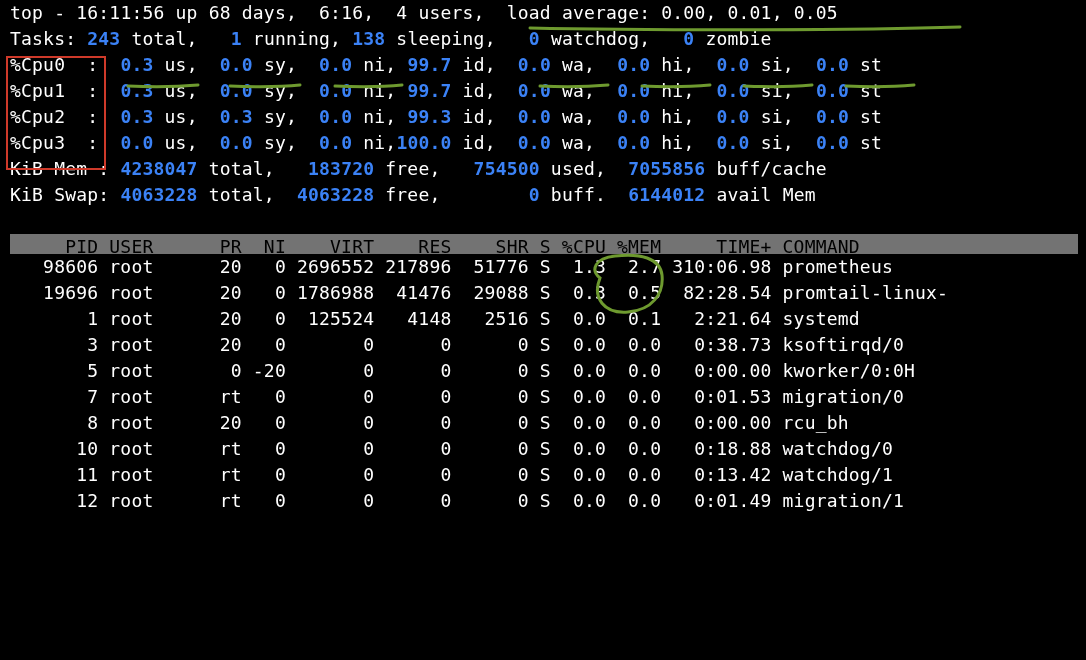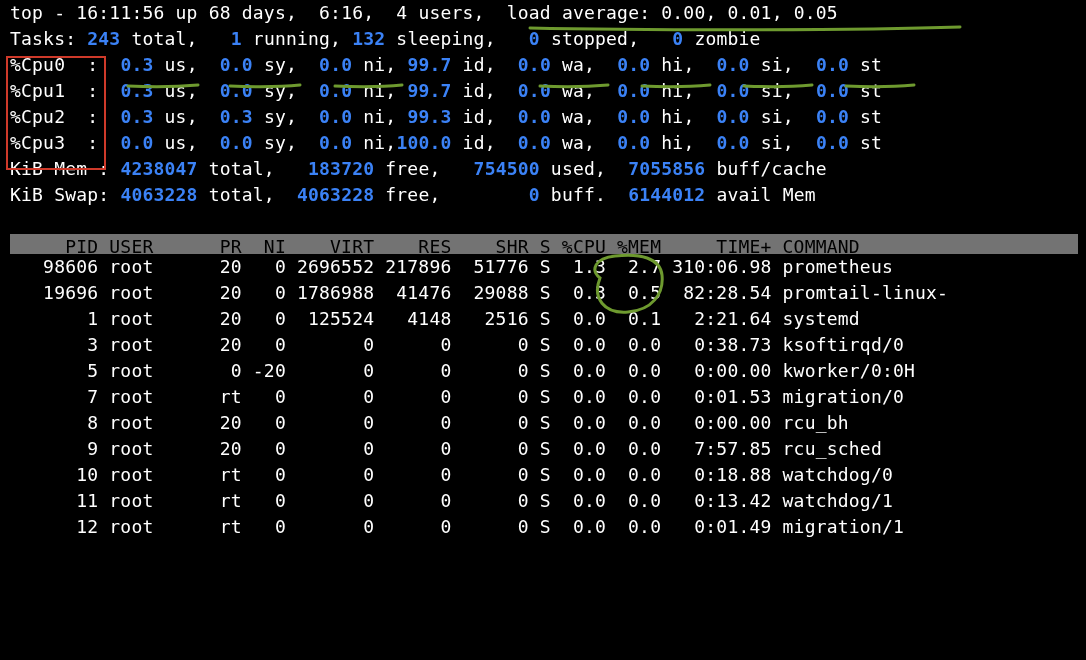--- a/index.html
+++ b/index.html
@@ -41,21 +41,21 @@
   }
   svg.scribble { position: absolute; top:0; left:0; pointer-events:none; }
 </style>
 </head>
 <body>
 
 <div class="term">
 
   <div class="line"><span>top - </span><span>16:11:56</span><span> up </span><span>68 days,  6:16</span><span>,  </span><span>4 users</span><span>,  </span><span>load average: </span><span>0.00, 0.01, 0.05</span></div>
 
-  <div class="line"><span>Tasks: </span><span class="bw">243</span><span> total,   </span><span class="bw">1</span><span> running, </span><span class="bw">132</span><span> sleeping,   </span><span class="bw">0</span><span> stopped,   </span><span class="bw">0</span><span> zombie</span></div>
+  <div class="line"><span>Tasks: </span><span class="bw">243</span><span> total,   </span><span class="bw">1</span><span> running, </span><span class="bw">138</span><span> sleeping,   </span><span class="bw">0</span><span> watchdog,   </span><span class="bw">0</span><span> zombie</span></div>
 
   <div id="cpu-lines">
       <div class="line"><span>%Cpu0  </span><span>:  </span><span class="bw">0.3</span><span> us,  </span><span class="bw">0.0</span><span> sy,  </span><span class="bw">0.0</span><span> ni,</span><span class="bw"> 99.7</span><span> id,  </span><span class="bw">0.0</span><span> wa,  </span><span class="bw">0.0</span><span> hi,  </span><span class="bw">0.0</span><span> si,  </span><span class="bw">0.0</span><span> st</span></div>
       <div class="line"><span>%Cpu1  </span><span>:  </span><span class="bw">0.3</span><span> us,  </span><span class="bw">0.0</span><span> sy,  </span><span class="bw">0.0</span><span> ni,</span><span class="bw"> 99.7</span><span> id,  </span><span class="bw">0.0</span><span> wa,  </span><span class="bw">0.0</span><span> hi,  </span><span class="bw">0.0</span><span> si,  </span><span class="bw">0.0</span><span> st</span></div>
       <div class="line"><span>%Cpu2  </span><span>:  </span><span class="bw">0.3</span><span> us,  </span><span class="bw">0.3</span><span> sy,  </span><span class="bw">0.0</span><span> ni,</span><span class="bw"> 99.3</span><span> id,  </span><span class="bw">0.0</span><span> wa,  </span><span class="bw">0.0</span><span> hi,  </span><span class="bw">0.0</span><span> si,  </span><span class="bw">0.0</span><span> st</span></div>
       <div class="line"><span>%Cpu3  </span><span>:  </span><span class="bw">0.0</span><span> us,  </span><span class="bw">0.0</span><span> sy,  </span><span class="bw">0.0</span><span> ni,</span><span class="bw">100.0</span><span> id,  </span><span class="bw">0.0</span><span> wa,  </span><span class="bw">0.0</span><span> hi,  </span><span class="bw">0.0</span><span> si,  </span><span class="bw">0.0</span><span> st</span></div>
     </div>
 
   <div class="line"><span>KiB Mem : </span><span class="bw">4238047</span><span> total,   </span><span class="bw">183720</span><span> free,   </span><span class="bw">754500</span><span> used,  </span><span class="bw">7055856</span><span> buff/cache</span></div>
 
@@ -66,21 +66,20 @@
   <div class="hdr-row" id="hdr-row">     PID USER      PR  NI    VIRT    RES    SHR S %CPU %MEM     TIME+ COMMAND                    </div>
 
   <div id="proc-lines">
       <div class="proc-row">   98606 root      20   0 2696552 217896  51776 S  1.3  2.7 310:06.98 prometheus</div>
       <div class="proc-row">   19696 root      20   0 1786988  41476  29088 S  0.3  0.5  82:28.54 promtail-linux-</div>
       <div class="proc-row">       1 root      20   0  125524   4148   2516 S  0.0  0.1   2:21.64 systemd</div>
       <div class="proc-row">       3 root      20   0       0      0      0 S  0.0  0.0   0:38.73 ksoftirqd/0</div>
       <div class="proc-row">       5 root       0 -20       0      0      0 S  0.0  0.0   0:00.00 kworker/0:0H</div>
       <div class="proc-row">       7 root      rt   0       0      0      0 S  0.0  0.0   0:01.53 migration/0</div>
       <div class="proc-row">       8 root      20   0       0      0      0 S  0.0  0.0   0:00.00 rcu_bh</div>
-      <div class="proc-row">       9 root      20   0       0      0      0 S  0.0  0.0   7:57.85 rcu_sched</div>
       <div class="proc-row">      10 root      rt   0       0      0      0 S  0.0  0.0   0:18.88 watchdog/0</div>
       <div class="proc-row">      11 root      rt   0       0      0      0 S  0.0  0.0   0:13.42 watchdog/1</div>
       <div class="proc-row">      12 root      rt   0       0      0      0 S  0.0  0.0   0:01.49 migration/1</div>
     </div>
 
   <div class="annot redbox" style="left:6px; top:56px; width:96px; height:110px;"></div>
 
   <svg class="scribble" width="1086" height="660">
     <g stroke="#6e9a2f" stroke-width="3" fill="none" stroke-linecap="round">
 

